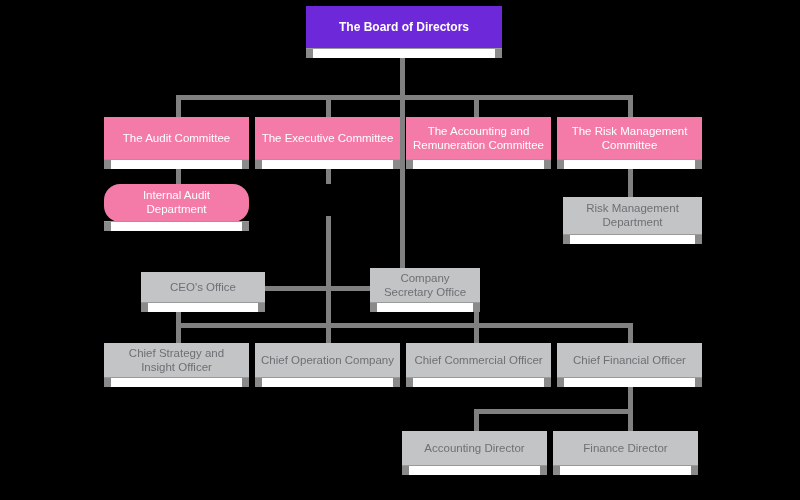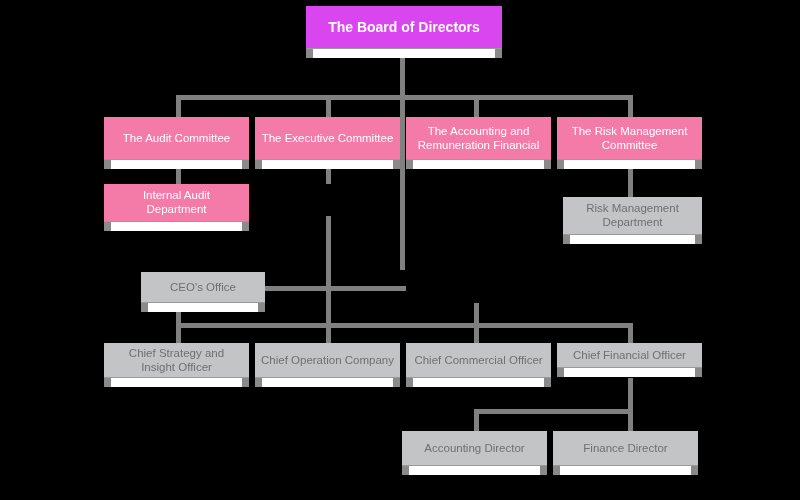--- a/index.html
+++ b/index.html
@@ -31,23 +31,23 @@
     height:9px;
     background:
       linear-gradient(to right,
         #8a8a8a 0px,#8a8a8a 7px,
         #ffffff 7px,#ffffff calc(100% - 7px),
         #8a8a8a calc(100% - 7px),#8a8a8a 100%);
     border-top:1px solid #9a9a9a;
     z-index:-1;
   }
   .green{
-    background:#d946ef;
+    background:#6d28d9;
     color:#ffffff;
-    font-size:14px;
+    font-size:12px;
     font-weight:bold;
   }
   .pink{
     background:#f47ba7;
     color:#ffffff;
     font-size:11.5px;
   }
   .grey{
     background:#c3c4c6;
     color:#6e7073;
@@ -102,67 +102,73 @@
     <span class="lbl">The Audit Committee</span>
   </div>
 
   <div class="node pink" style="left:255px;top:117px;width:145px;height:43px;">
     <span class="lbl">The Executive Committee</span>
   </div>
 
   <div class="node pink" style="left:406px;top:117px;width:145px;height:43px;">
     <span class="lbl">
       <span>The Accounting and</span><br>
-      <span>Remuneration Financial</span>
+      <span>Remuneration Committee</span>
     </span>
   </div>
 
   <div class="node pink" style="left:557px;top:117px;width:145px;height:43px;">
     <span class="lbl">
       <span>The Risk Management</span><br>
       <span>Committee</span>
     </span>
   </div>
 
-  <div class="node pink" style="left:104px;top:184px;width:145px;height:38px;">
+  <div class="node pink" style="left:104px;top:184px;width:145px;height:38px;border-radius:16px;">
     <span class="lbl">
       <span>Internal Audit</span><br>
       <span>Department</span>
     </span>
   </div>
 
 
   <div class="node grey" style="left:563px;top:197px;width:139px;height:38px;">
     <span class="lbl">
       <span>Risk Management</span><br>
       <span>Department</span>
     </span>
   </div>
 
   <div class="node grey" style="left:141px;top:272px;width:124px;height:31px;">
     <span class="lbl">CEO's Office</span>
   </div>
 
+  <div class="node grey" style="left:370px;top:268px;width:110px;height:35px;">
+    <span class="lbl">
+      <span>Company</span><br>
+      <span>Secretary Office</span>
+    </span>
+  </div>
 
   <div class="node grey" style="left:104px;top:343px;width:145px;height:35px;align-items:center;">
     <span class="lbl">
       <span>Chief Strategy and</span><br>
       <span>Insight Officer</span>
     </span>
   </div>
 
   <div class="node grey" style="left:255px;top:343px;width:145px;height:35px;">
     <span class="lbl">Chief Operation Company</span>
   </div>
 
   <div class="node grey" style="left:406px;top:343px;width:145px;height:35px;">
     <span class="lbl">Chief Commercial Officer</span>
   </div>
 
-  <div class="node grey" style="left:557px;top:343px;width:145px;height:25px;">
+  <div class="node grey" style="left:557px;top:343px;width:145px;height:35px;">
     <span class="lbl">Chief Financial Officer</span>
   </div>
 
   <div class="node grey" style="left:402px;top:431px;width:145px;height:35px;">
     <span class="lbl">Accounting Director</span>
   </div>
 
   <div class="node grey" style="left:553px;top:431px;width:145px;height:35px;">
     <span class="lbl">Finance Director</span>
   </div>

